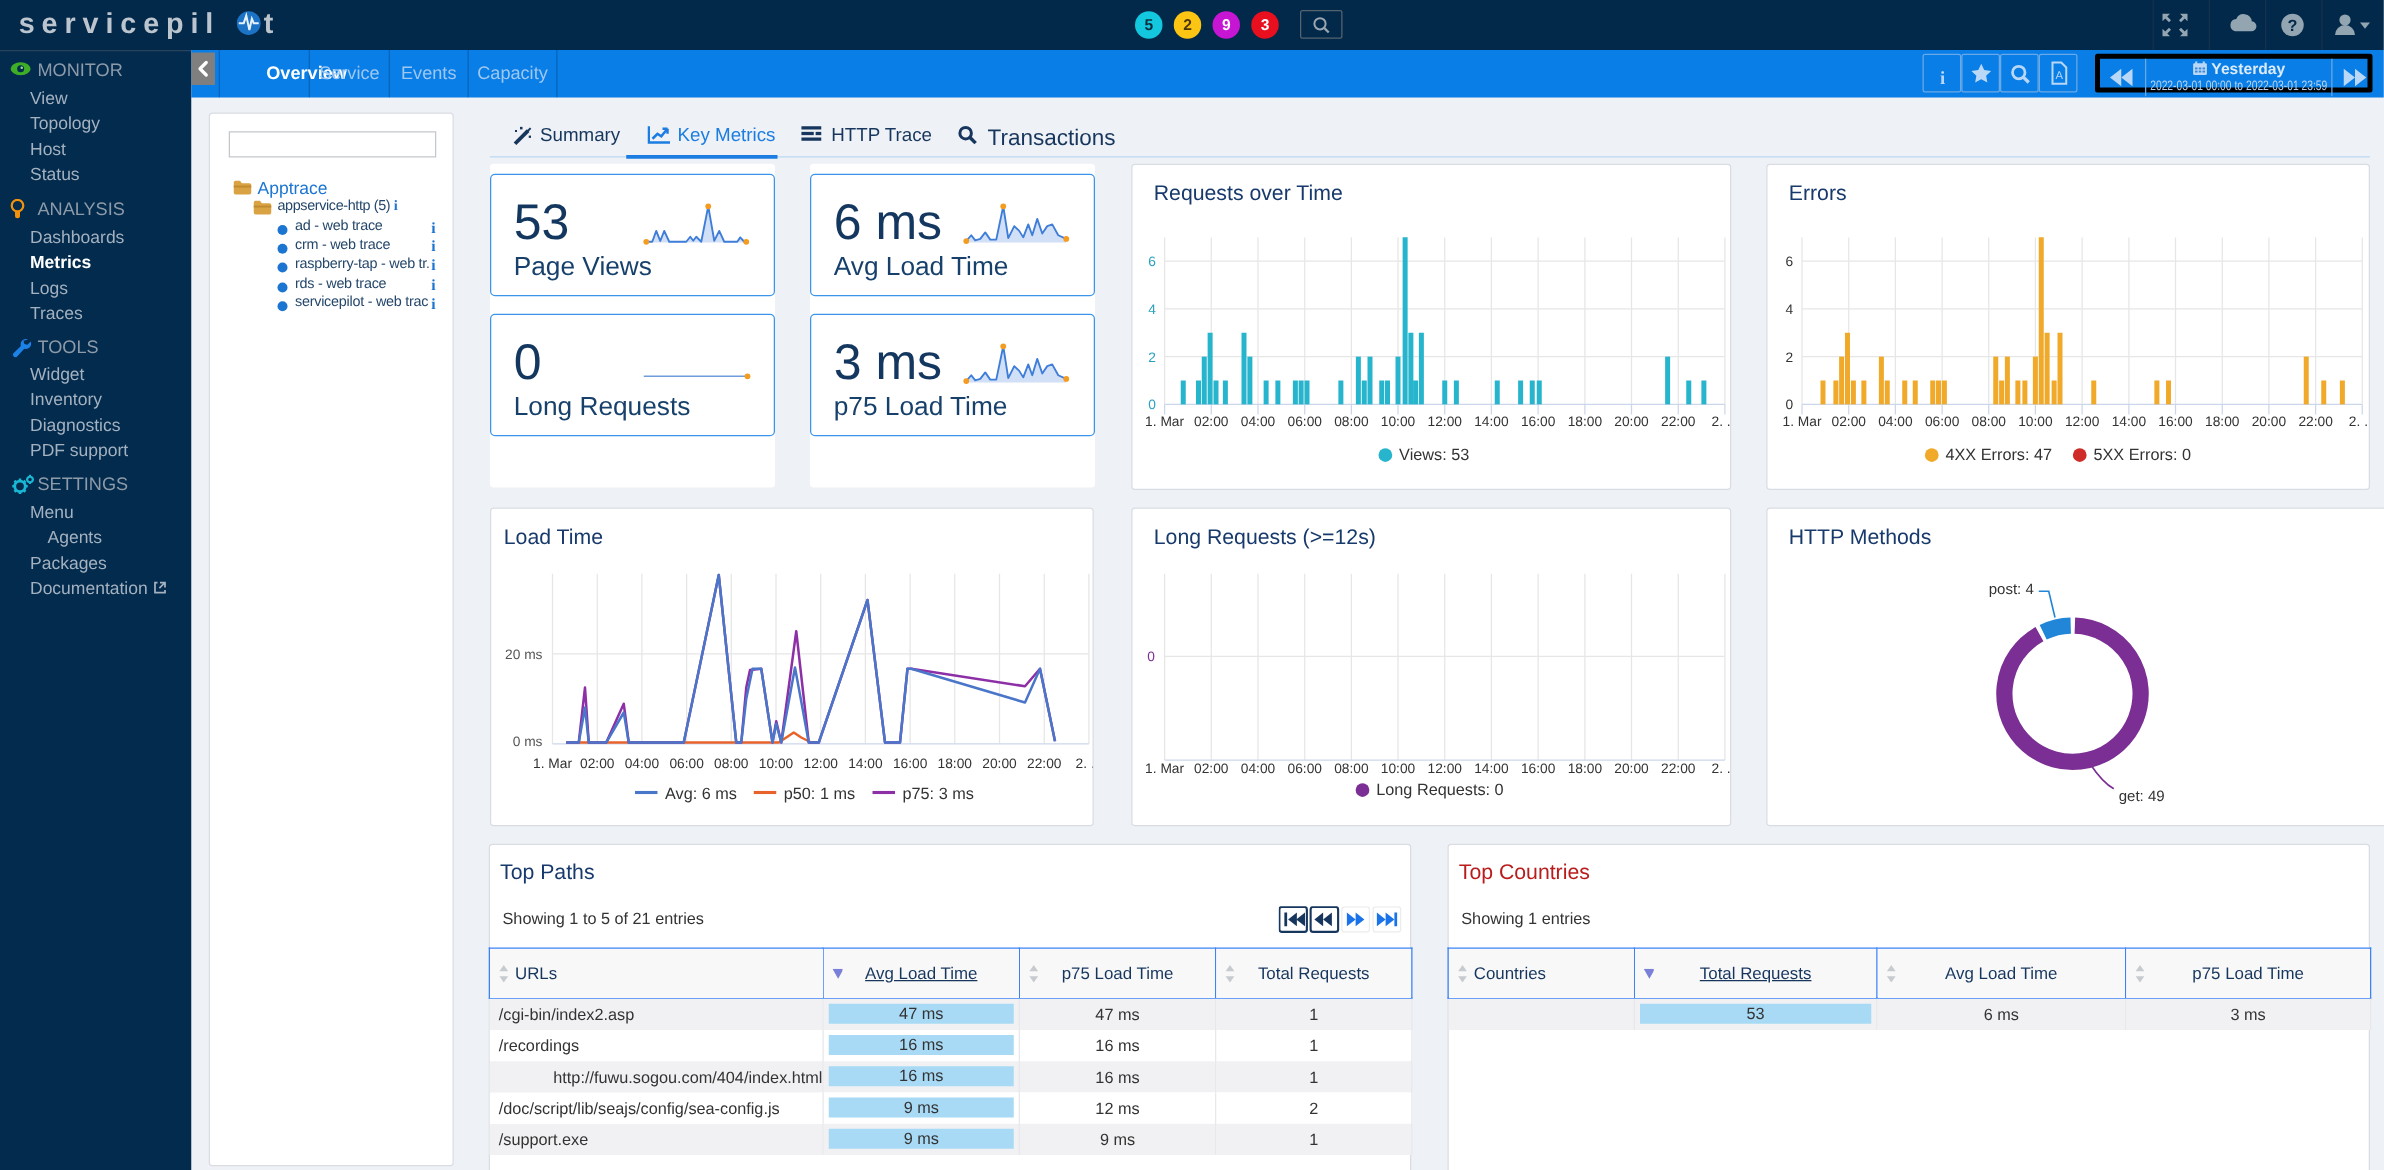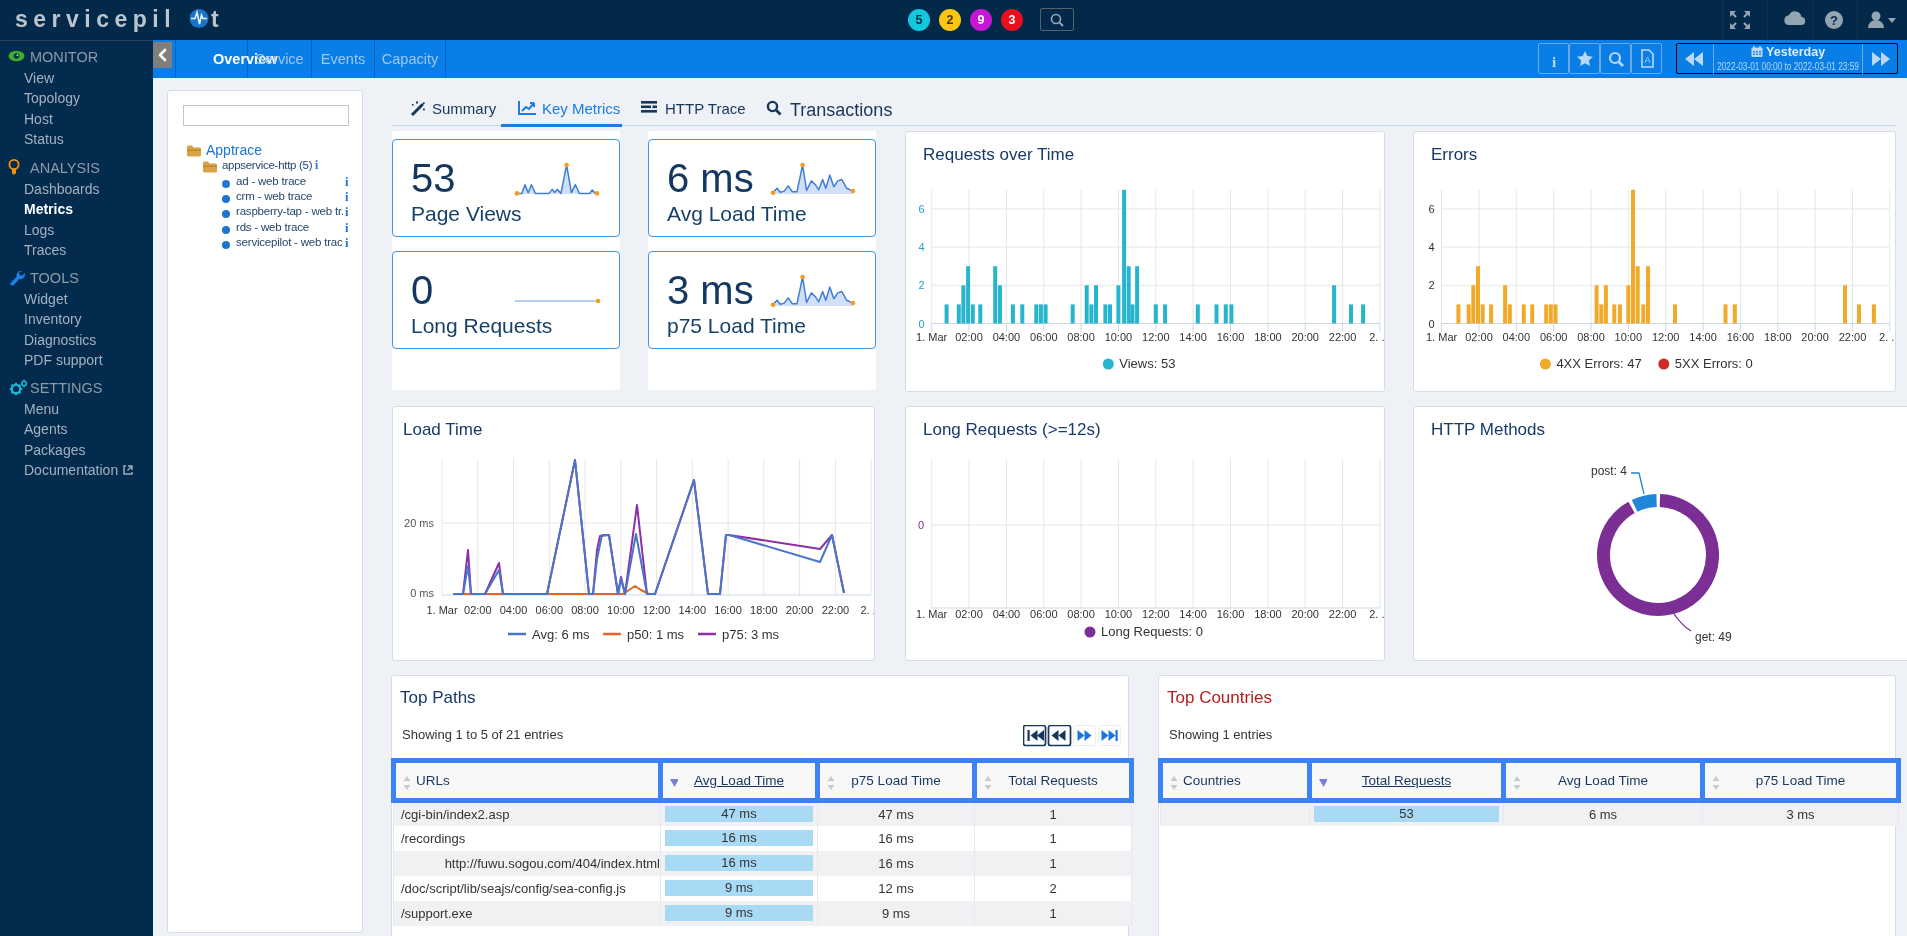--- a/index.html
+++ b/index.html
@@ -3,21 +3,21 @@
 <style>
 *{margin:0;padding:0;box-sizing:border-box}
 html,body{width:1907px;height:936px;overflow:hidden;background:#eef1f5;font-family:"Liberation Sans",sans-serif}
 .abs{position:absolute}
 .panel{position:absolute;background:#fff;border:1px solid #d9dde3;border-radius:3px}
 .ptitle{position:absolute;left:17px;top:13px;font-size:17px;color:#17396b;font-weight:400}
 .kcard{position:absolute;left:0;width:228px;height:98px;background:#fff;border:1px solid #3b94e8;border-radius:4px}
 .knum{position:absolute;left:18px;top:16px;font-size:40px;color:#14375f}
 .klab{position:absolute;left:18px;top:62px;font-size:21px;color:#17416b}
 table.dt{border-collapse:collapse;width:100%;table-layout:fixed;font-size:13px;color:#333}
-table.dt th{height:40px;font-weight:400;color:#17365d;font-size:13.5px;background:#f8f8f9;border:5px solid #3b82f6;position:relative}
+table.dt th{height:40px;font-weight:400;color:#17365d;font-size:13.5px;background:#f8f8f9;border:1px solid #3b82f6;position:relative}
 table.dt td{height:25px;border-left:1px solid #e6e8ec;border-right:1px solid #e6e8ec;text-align:center;padding:0}
 table.dt tr.odd td{background:#f1f1f3}
 table.dt tr.even td{background:#fff}
 .sorticons{position:absolute;left:7px;top:13px;width:8px;height:14px}
 .sideitem{position:absolute;left:24px;font-size:14px;color:#a4b1bf}
 .sidehead{position:absolute;left:30px;font-size:14.5px;color:#8d9aa8}
 .bartab{position:absolute;top:0;height:38px;line-height:38px;text-align:center;font-size:14.5px;color:#9ec7f2;border-right:1px solid rgba(10,50,110,.35)}
 </style></head>
 <body>
 <div class="abs" style="left:0;top:0;width:1907px;height:40px;background:#02284a"></div>
@@ -101,21 +101,21 @@
       <g stroke="#19b8d4" stroke-width="1.6" fill="none">
         <circle cx="16" cy="4.5" r="2.2"></circle>
         <line x1="16" y1="0.8" x2="16" y2="2.3"></line>
         <line x1="16" y1="6.7" x2="16" y2="8.2"></line>
         <line x1="12.9" y1="4.5" x2="13.8" y2="4.5"></line>
         <line x1="18.2" y1="4.5" x2="19.1" y2="4.5"></line>
       </g>
     </svg></div>
 <div class="sidehead" style="top:380px">SETTINGS</div>
 <div class="sideitem" style="top:401px;">Menu</div>
-<div class="sideitem" style="top:421.4px;">Agents</div>
+<div class="sideitem" style="top:421.4px;margin-left:14px;">Agents</div>
 <div class="sideitem" style="top:441.79999999999995px;">Packages</div>
 <div class="sideitem" style="top:462.19999999999993px;">Documentation <svg width="12" height="12" style="vertical-align:-1px">
       <path d="M4 2 H2 V10 H10 V8" fill="none" stroke="#a4b1bf" stroke-width="1.4"></path>
       <path d="M6 2 H10 V6 M10 2 L5.5 6.5" fill="none" stroke="#a4b1bf" stroke-width="1.4"></path>
     </svg></div>
 <div class="abs" style="left:153px;top:40px;width:1754px;height:38px;background:#087ee6"></div>
 <div class="bartab" style="left:175px;top:40px;width:73px;color:#fff;font-weight:bold;border-left:1px solid rgba(10,50,110,.35);padding-left:37px;">Overview</div>
 <div class="bartab" style="left:248px;top:40px;width:64px;">Service</div>
 <div class="bartab" style="left:312px;top:40px;width:63px;">Events</div>
 <div class="bartab" style="left:375px;top:40px;width:71px;">Capacity</div>
@@ -129,21 +129,21 @@
       <path d="M15 7 l2.4 5 5.5 .7 -4 3.8 1 5.4 -4.9-2.6 -4.9 2.6 1-5.4 -4-3.8 5.5-.7 z" fill="#b9d7f7"></path>
     </svg></div>
 <div class="abs" style="left:1600px;top:43px;width:31px;height:31px;border:1px solid #6aa9e8;border-radius:2px"><svg width="29" height="30">
       <circle cx="14" cy="14" r="5" fill="none" stroke="#b9d7f7" stroke-width="2.2"></circle>
       <line x1="18" y1="18" x2="22" y2="22" stroke="#b9d7f7" stroke-width="2.6"></line>
     </svg></div>
 <div class="abs" style="left:1631px;top:43px;width:31px;height:31px;border:1px solid #6aa9e8;border-radius:2px"><svg width="29" height="30">
       <path d="M10 6 h7 l4 4 v13 h-11 z" fill="none" stroke="#b9d7f7" stroke-width="1.6"></path>
       <text x="15.5" y="19" font-size="9" fill="#b9d7f7" text-anchor="middle">A</text>
     </svg></div>
-<div class="abs" style="left:1676px;top:43px;width:222px;height:31px;border:1px solid #000000;border-radius:2px">
+<div class="abs" style="left:1676px;top:43px;width:222px;height:31px;border:4px solid #000000;border-radius:2px">
 <div class="abs" style="left:0;top:0;width:37px;height:30px;border-right:1px solid #6aa9e8;text-align:center"><svg width="24" height="30">
         <g fill="#b9d7f7">
           <path d="M2 15 l9-7 v14 z"></path>
           <path d="M11 15 l9-7 v14 z"></path>
         </g>
       </svg></div>
 <div class="abs" style="left:37px;top:0;width:148px;height:30px;text-align:center">
  <div style="font-size:12.5px;color:#dcebfb;font-weight:bold;margin-top:1px"><svg width="12" height="11" style="vertical-align:-1px">
           <rect x="0.5" y="1.5" width="11" height="9.5" rx="1" fill="#b9d7f7"></rect>
           <rect x="2.2" y="0" width="1.6" height="3" fill="#b9d7f7"></rect>

